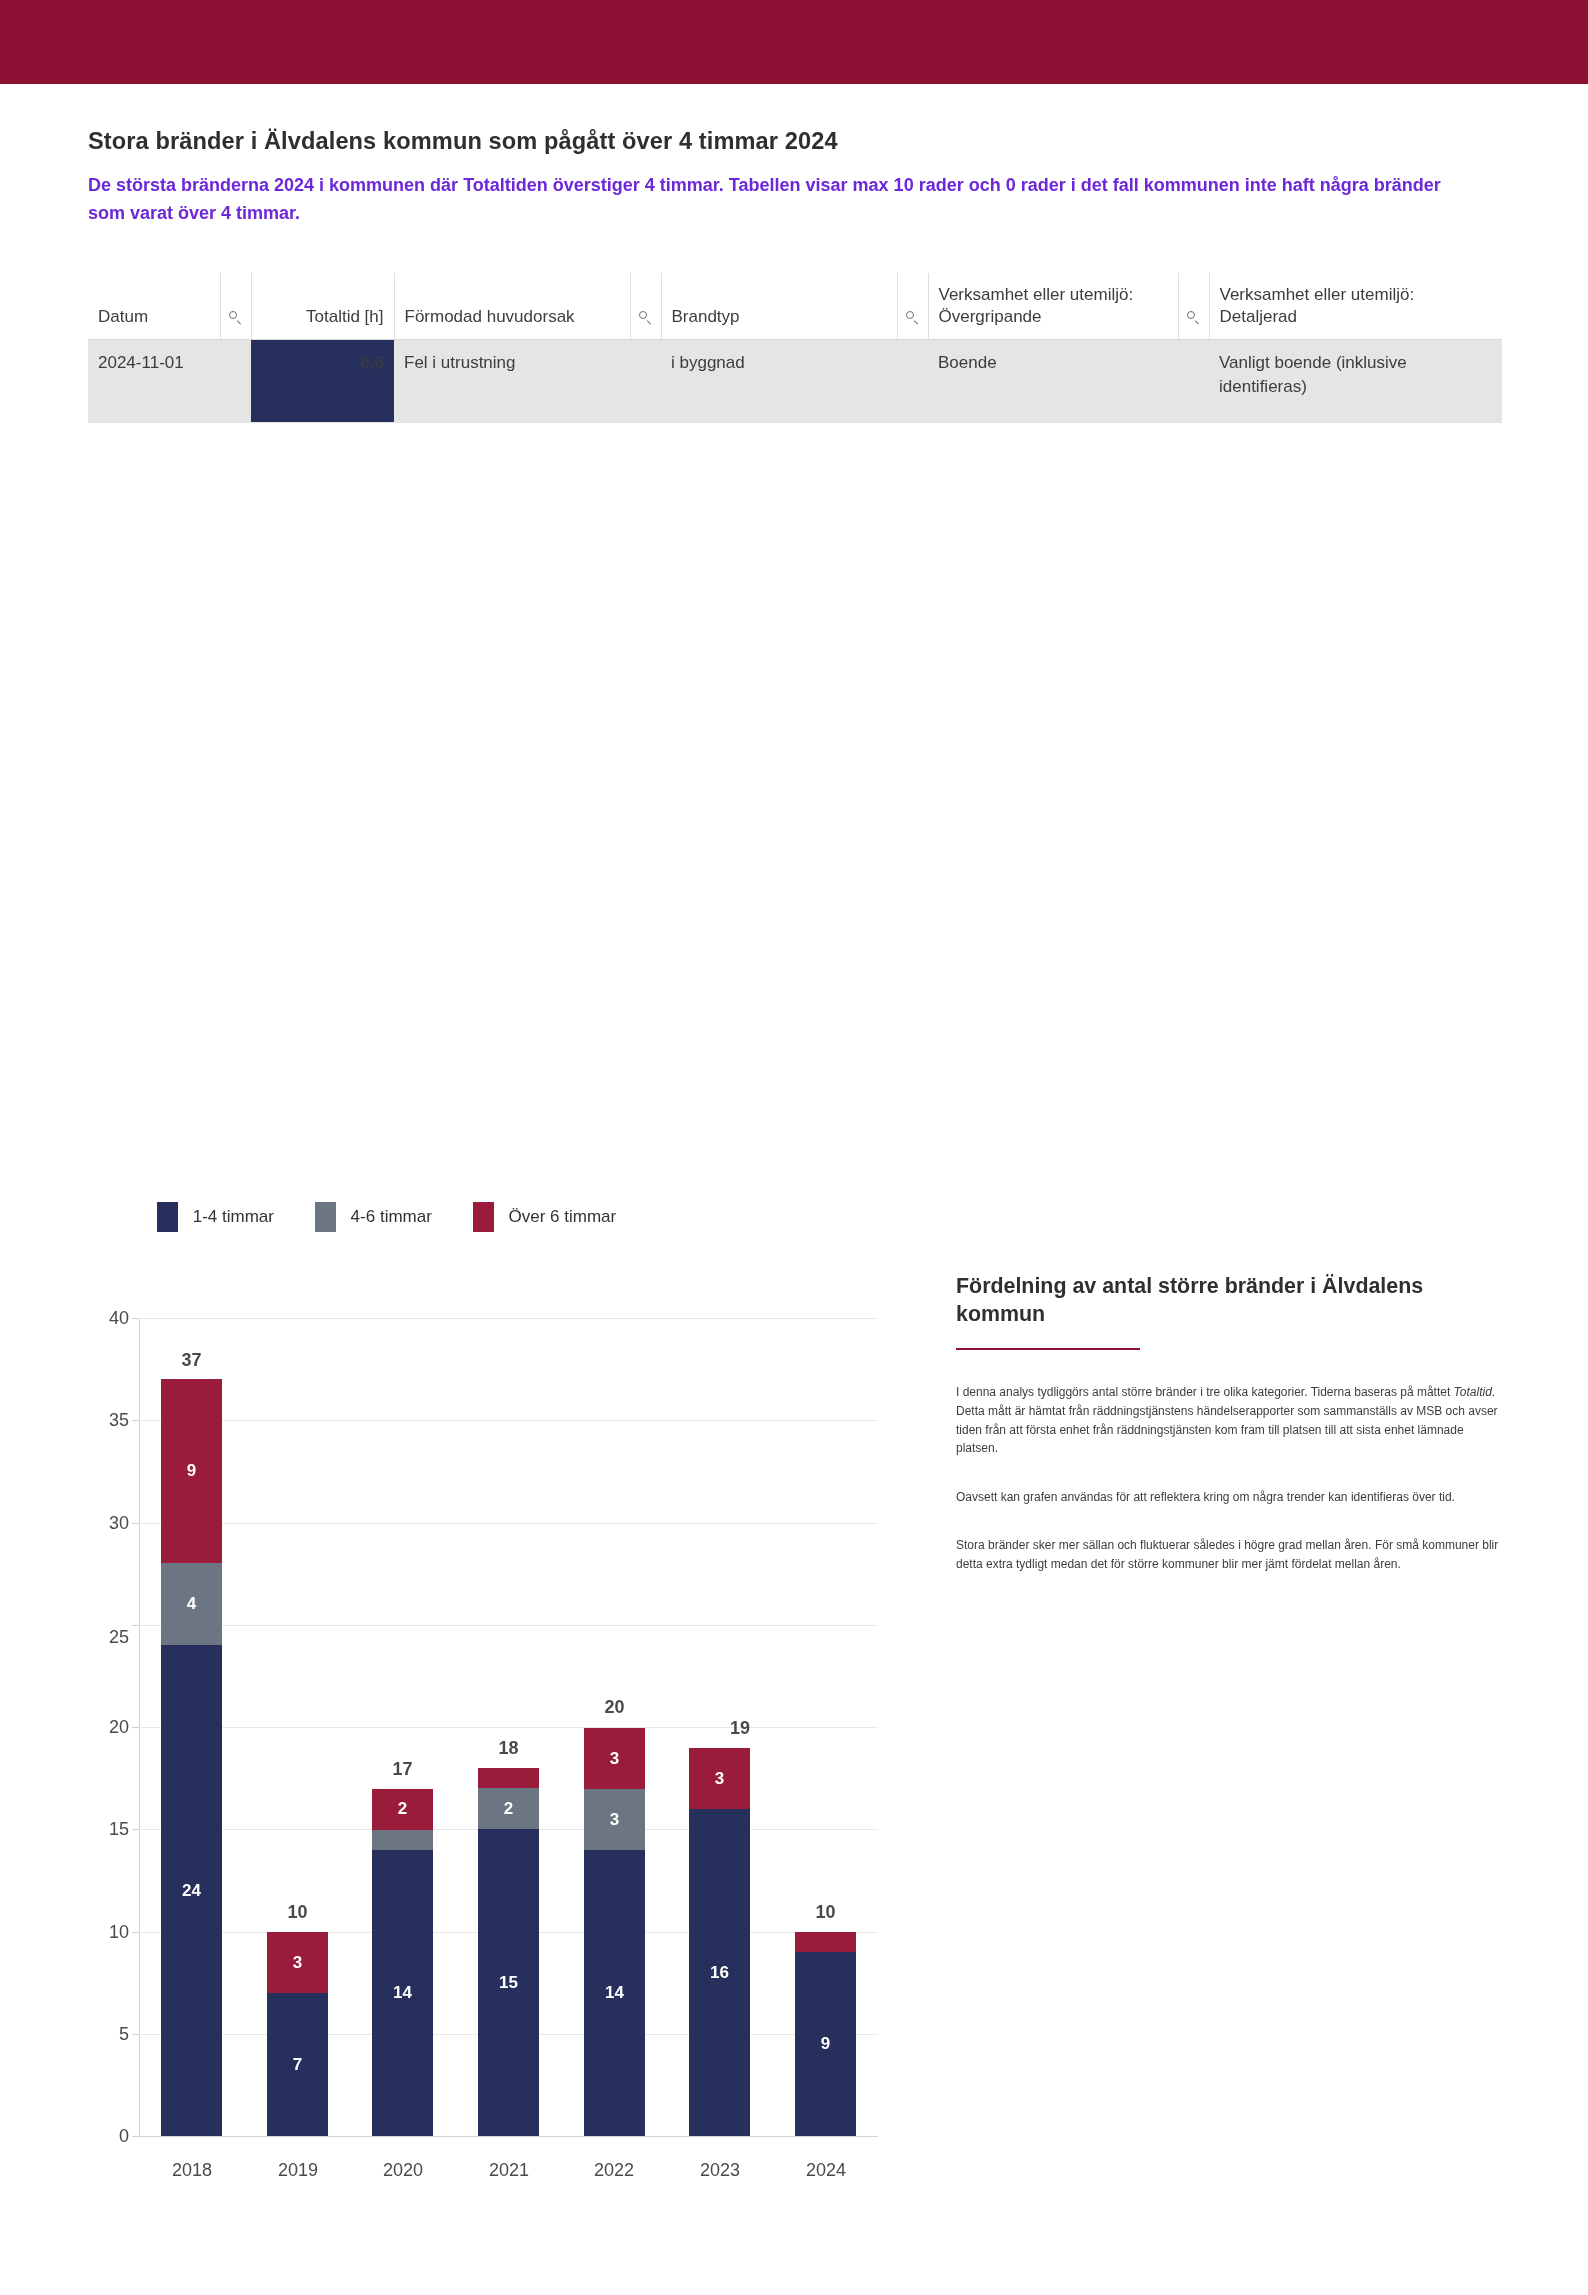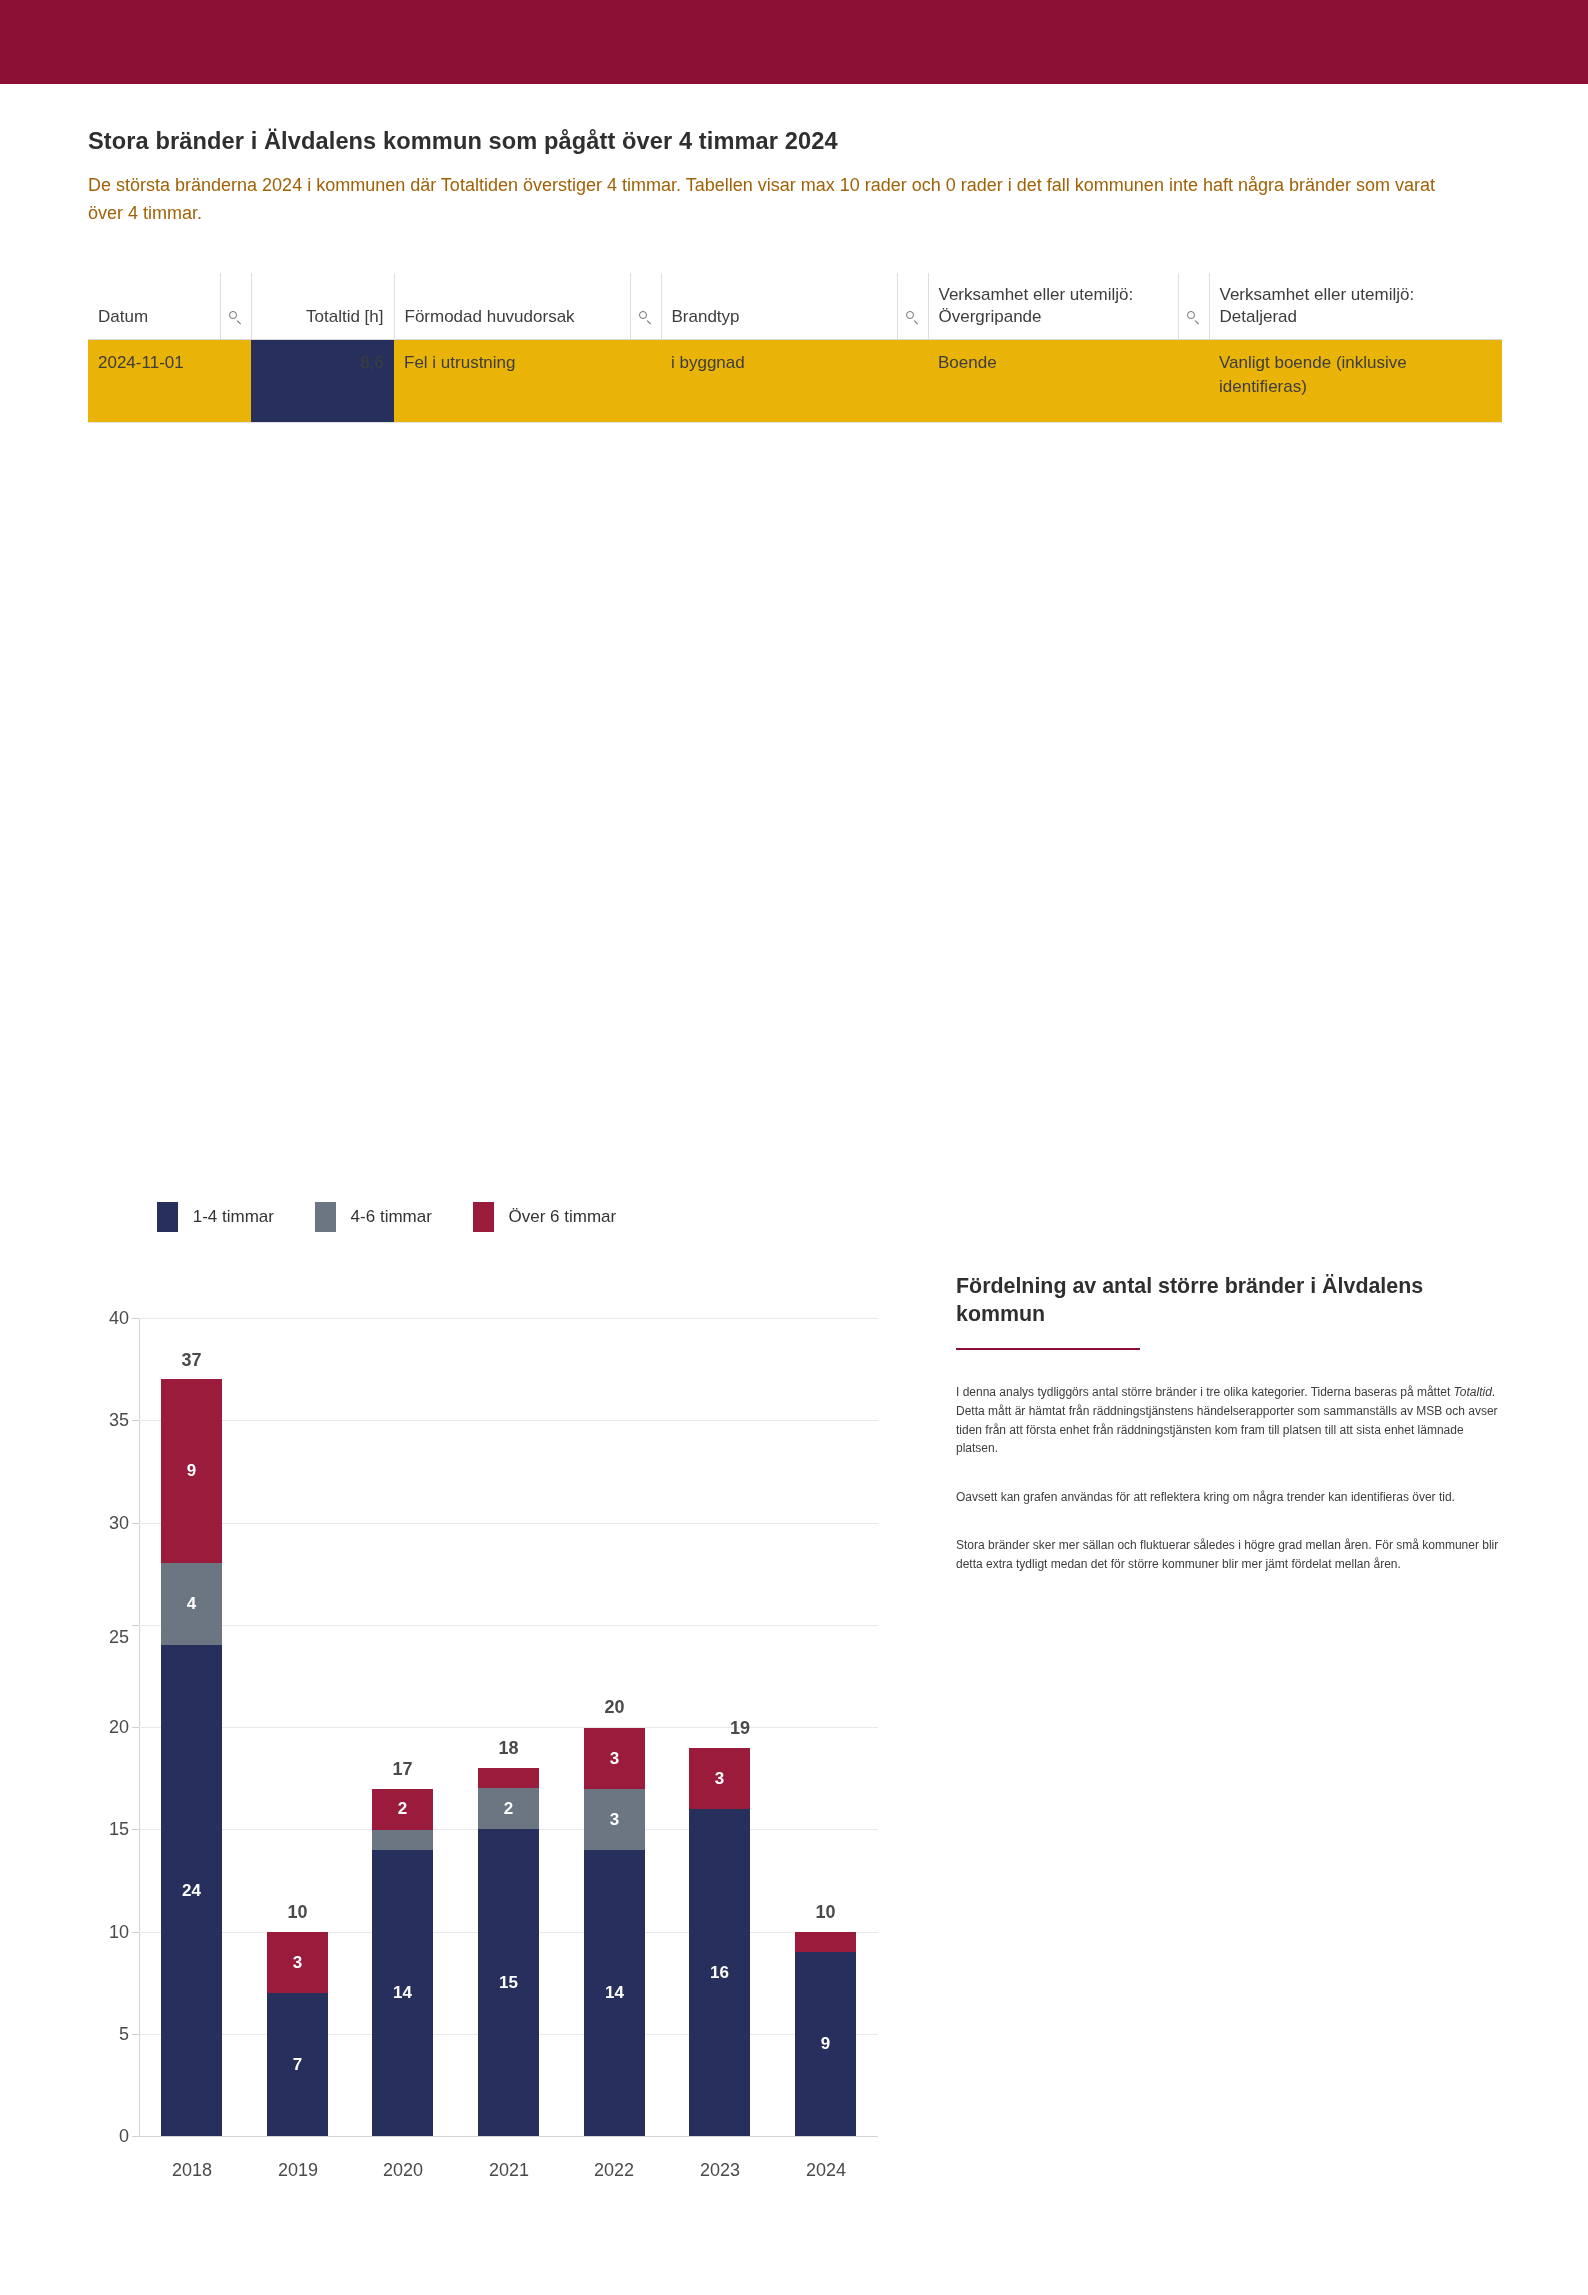--- a/index.html
+++ b/index.html
@@ -35,22 +35,22 @@
   .page-title {
     font-size: 23.6px;
     font-weight: bold;
     color: #2f2f2f;
     letter-spacing: 0.1px;
     margin: 0 0 15.7px 0;
     line-height: 1.25;
   }
   .page-subtitle {
     font-size: 18px;
-    font-weight: normal;
-    color: #a16207;
+    font-weight: bold;
+    color: #6d28d9;
     line-height: 1.52;
     margin: 0;
     max-width: 1357px;
   }
 
   
   .table-wrap {
     position: absolute;
     top: 273px;
     left: 88px;
@@ -111,21 +111,21 @@
     transform-origin: left center;
   }
 
   table.data-table tbody td {
     border-bottom: 0.7px solid #e2e2e2;
     padding: 11.4px 10px;
     vertical-align: top;
     color: #3d3d3d;
     line-height: 1.42;
     height: 60px;
-    background: #eab308;
+    background: #e5e5e5;
   }
   table.data-table tbody td.cell-blank {
     padding: 0;
     border-bottom: 0.7px solid #e2e2e2;
   }
   td.cell-highlight {
     background: #27305C !important;
     color: #ffffff;
     text-align: right;
     font-weight: normal;

